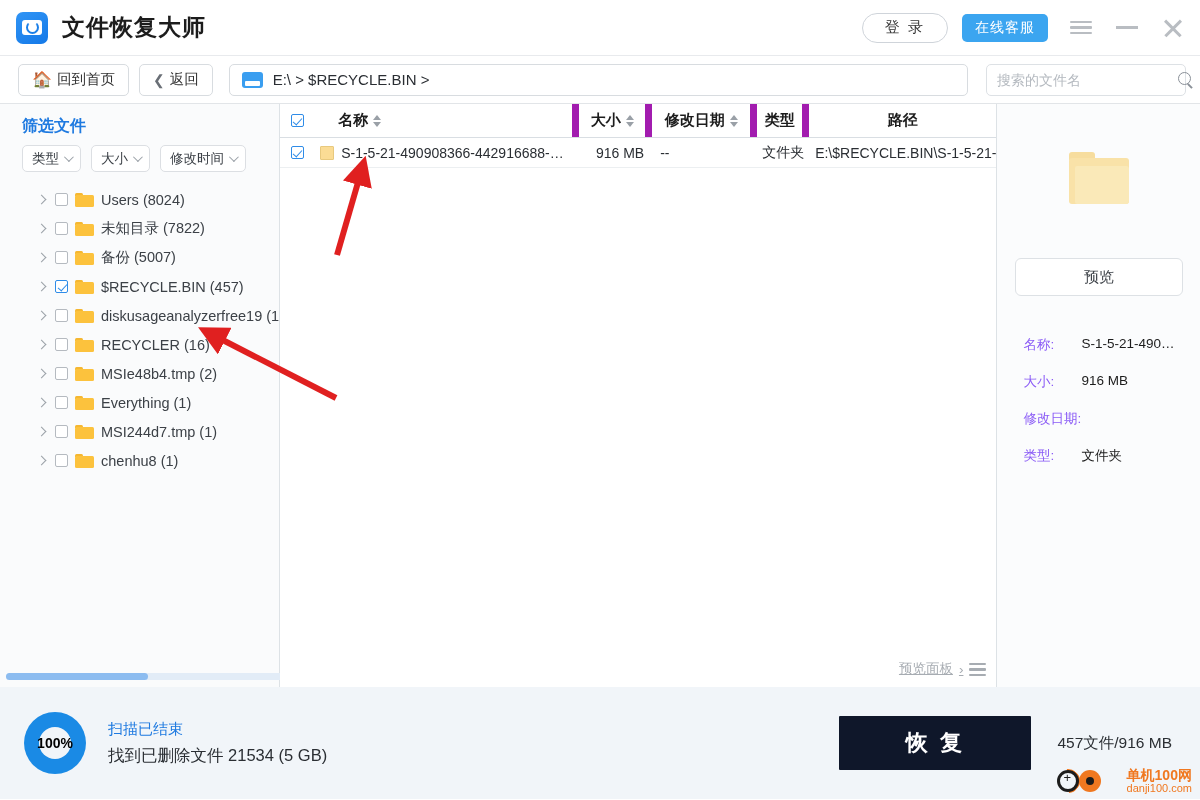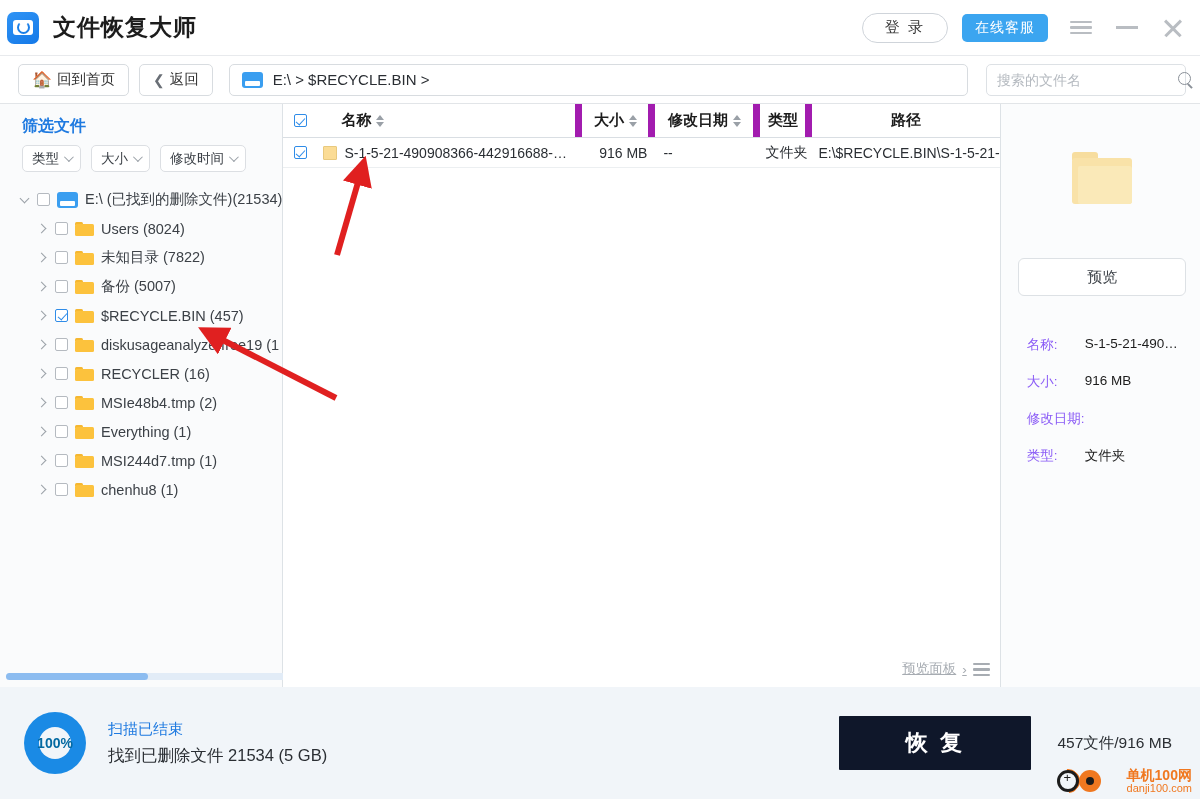--- a/index.html
+++ b/index.html
@@ -6,21 +6,21 @@
   body {
     width: 1200px; height: 800px;
     font-family: "Liberation Sans", "DejaVu Sans", sans-serif;
     background: #ffffff; overflow: hidden; position: relative;
     -webkit-font-smoothing: antialiased;
   }
 
   
   .titlebar {
     height: 56px; display: flex; align-items: center;
-    padding: 0 14px 0 7px; background: #ffffff;
+    padding: 0 14px 0 16px; background: #ffffff;
     border-bottom: 1px solid #e8eaed;
   }
   .app-icon {
     width: 32px; height: 32px; border-radius: 7px;
     background: linear-gradient(150deg,#3094f5,#1479e8);
     display: flex; align-items: center; justify-content: center;
     flex: 0 0 auto;
   }
   .app-icon .drive {
     width: 20px; height: 15px; border-radius: 3px;
@@ -295,21 +295,21 @@
   .ring {
     width: 62px; height: 62px; border-radius: 50%;
     background: #1a8ae5; display: flex; align-items: center;
     justify-content: center; flex: 0 0 62px;
   }
   .ring-inner {
     width: 32px; height: 32px; border-radius: 50%; background: #f1f5f9;
   }
   .ring-pct {
     position: absolute; font-size: 14px; font-weight: bold;
-    color: #0369a1; left: 0; right: 0; text-align: center;
+    color: #000000; left: 0; right: 0; text-align: center;
   }
   .ring-holder { position: relative; display: flex; align-items: center; }
   .scan-text { margin-left: 22px; }
   .scan-status { color: #1f7ae0; font-size: 15px; margin-bottom: 6px; }
   .scan-detail { color: #2a2e33; font-size: 16.5px; }
   .bottom-spacer { flex: 1; }
   .btn-recover {
     width: 192px; height: 54px; background: #0f172a; border: none;
     border-radius: 1px; color: #fff; font-size: 22px; font-weight: bold;
     letter-spacing: 3px; cursor: pointer;
@@ -412,28 +412,20 @@
         <span>大小</span>
         <i class="chev-down"></i>
       </div>
       <div class="filter-chip">
         <span>修改时间</span>
         <i class="chev-down"></i>
       </div>
     </div>
 
     <div class="tree" id="tree">
-        <div class="tree-row root">
-          <span class="caret open">
-            <i></i>
-          </span>
-          <span class="cb"></span>
-          <span class="drive-ico"></span>
-          <span class="tree-label">E:\ (已找到的删除文件)(21534)</span>
-        </div>
         <div class="tree-row child">
           <span class="caret">
             <i></i>
           </span>
           <span class="cb"></span>
           <span class="folder-ico"></span>
           <span class="tree-label">Users (8024)</span>
         </div>
         <div class="tree-row child">
           <span class="caret">

